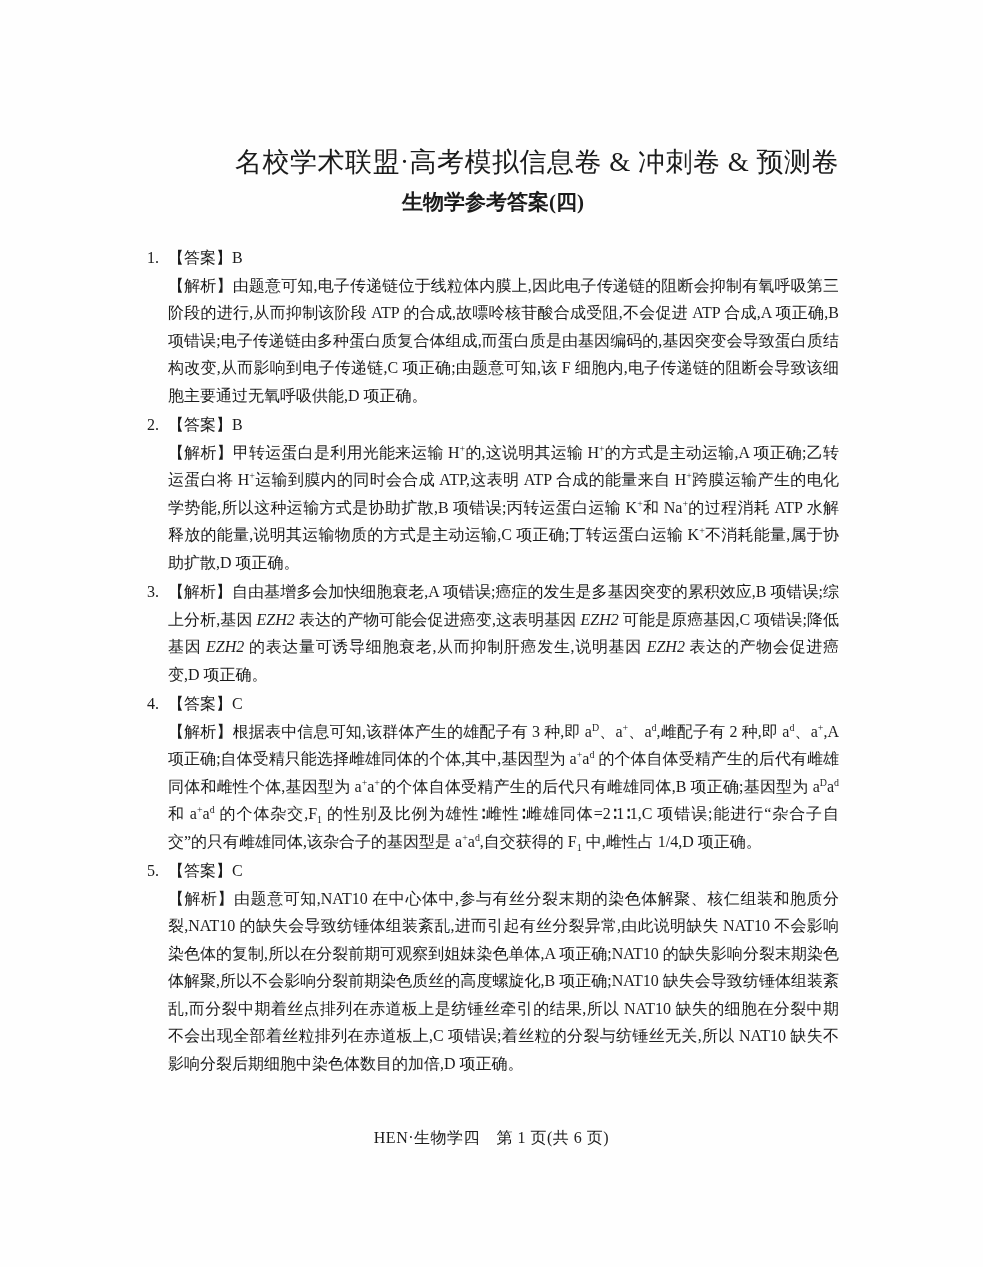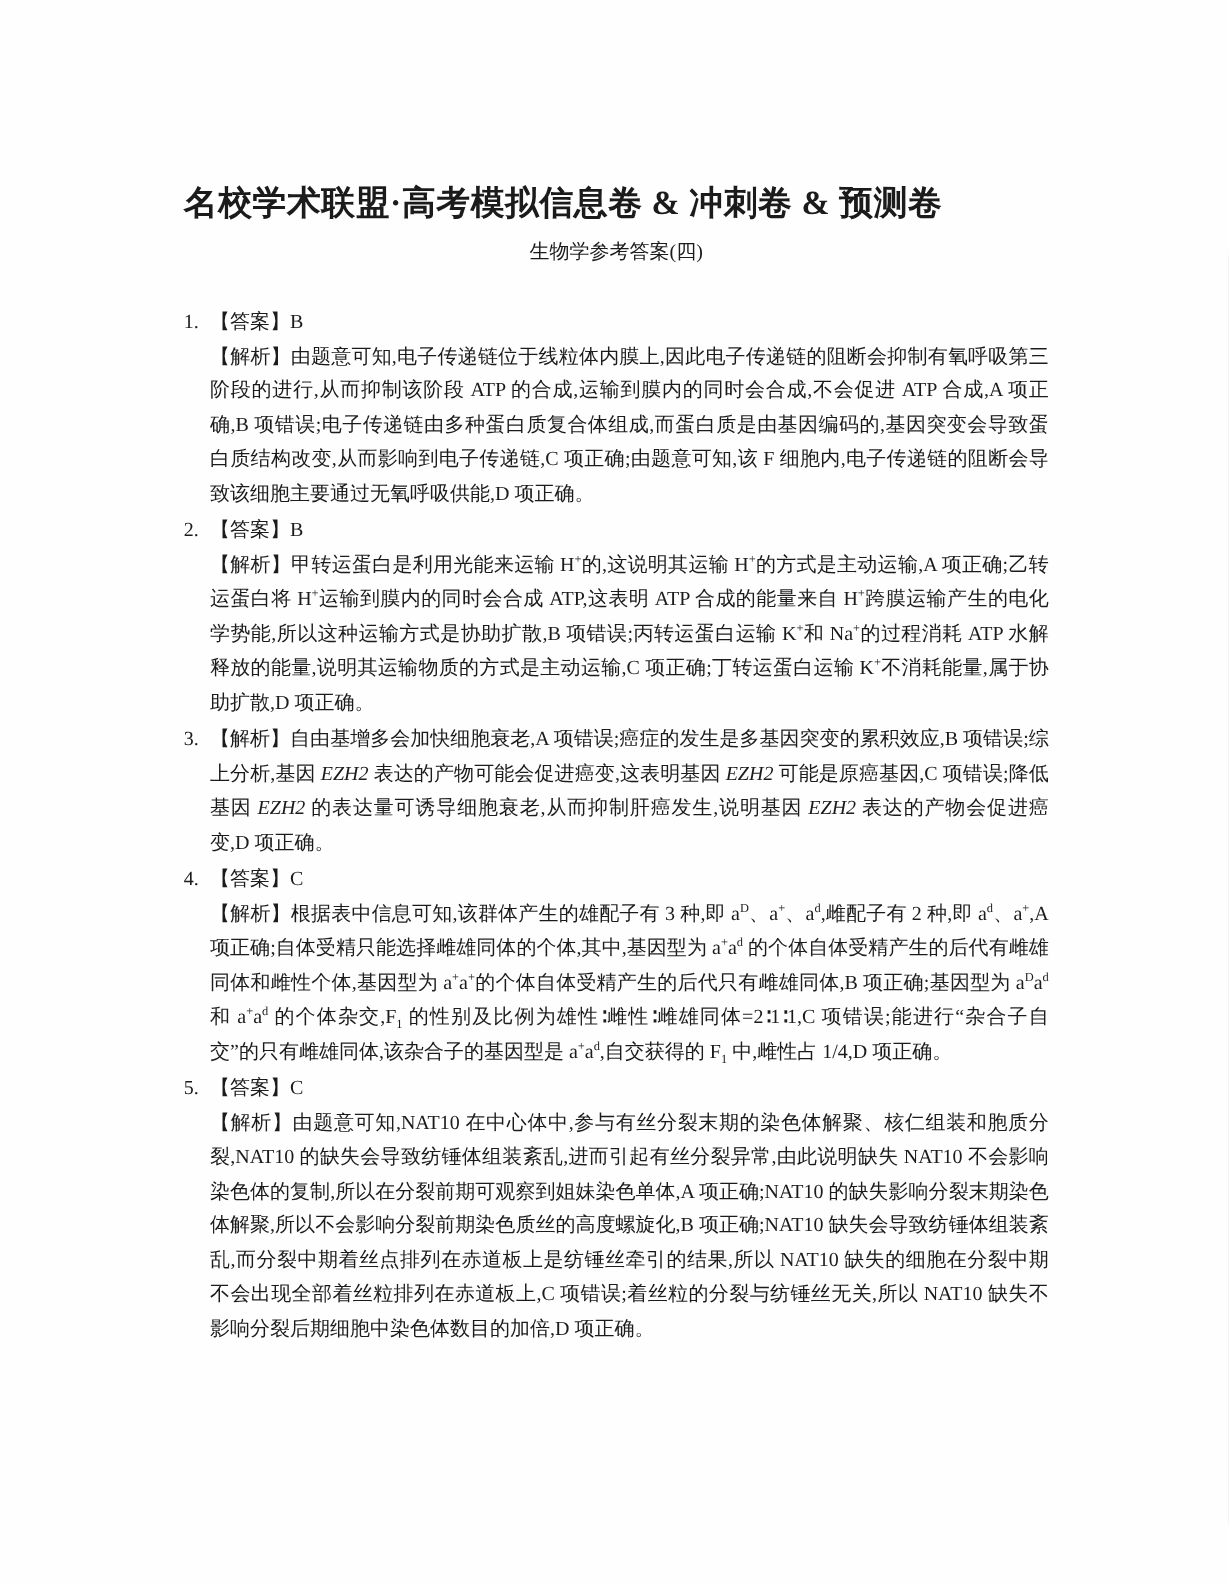--- a/index.html
+++ b/index.html
@@ -17,31 +17,31 @@
     color: #1b1b1b;
     font-family: "Liberation Serif", "DejaVu Serif", serif;
   }
   .content {
     position: absolute;
     left: 147px;
     top: 146px;
     width: 692px;
   }
   .doc-title {
-    text-align: left;
+    text-align: right;
     font-size: 27px;
-    font-weight: 700;
+    font-weight: 400;
     letter-spacing: 0.5px;
     line-height: 32px;
     white-space: nowrap;
   }
   .doc-subtitle {
     text-align: center;
-    font-size: 16px;
-    font-weight: 400;
+    font-size: 21px;
+    font-weight: 700;
     line-height: 28px;
     margin-top: 10px;
   }
   .answers {
     margin-top: 28px;
     font-size: 16px;
     line-height: 27.5px;
   }
   .answer-block {
     position: relative;
@@ -77,21 +77,21 @@
   <div class="content">
 
     <div class="doc-title">名校学术联盟·高考模拟信息卷 &amp; 冲刺卷 &amp; 预测卷</div>
     <div class="doc-subtitle">生物学参考答案(四)</div>
 
     <div class="answers">
 
       <div class="answer-block">
         <span class="answer-number">1.</span>
         <div class="answer-label">【答案】B</div>
-        <div class="analysis"><span>【解析】由题意可知,电子传递链位于线粒体内膜上,因此电子传递链的阻断会抑制有氧呼吸第三阶段的进行,从而抑制该阶段 ATP 的合成,运输到膜内的同时会合成,不会促进 ATP 合成,A 项正确,B 项错误;电子传递链由多种蛋白质复合体组成,而蛋白质是由基因编码的,基因突变会导致蛋白质结构改变,从而影响到电子传递链,C 项正确;由题意可知,该 F 细胞内,电子传递链的阻断会导致该细胞主要通过无氧呼吸供能,D 项正确。</span></div>
+        <div class="analysis"><span>【解析】由题意可知,电子传递链位于线粒体内膜上,因此电子传递链的阻断会抑制有氧呼吸第三阶段的进行,从而抑制该阶段 ATP 的合成,故嘌呤核苷酸合成受阻,不会促进 ATP 合成,A 项正确,B 项错误;电子传递链由多种蛋白质复合体组成,而蛋白质是由基因编码的,基因突变会导致蛋白质结构改变,从而影响到电子传递链,C 项正确;由题意可知,该 F 细胞内,电子传递链的阻断会导致该细胞主要通过无氧呼吸供能,D 项正确。</span></div>
       </div>
 
       <div class="answer-block">
         <span class="answer-number">2.</span>
         <div class="answer-label">【答案】B</div>
         <div class="analysis"><span>【解析】甲转运蛋白是利用光能来运输 H</span><sup>+</sup><span>的,这说明其运输 H</span><sup>+</sup><span>的方式是主动运输,A 项正确;乙转运蛋白将 H</span><sup>+</sup><span>运输到膜内的同时会合成 ATP,这表明 ATP 合成的能量来自 H</span><sup>+</sup><span>跨膜运输产生的电化学势能,所以这种运输方式是协助扩散,B 项错误;丙转运蛋白运输 K</span><sup>+</sup><span>和 Na</span><sup>+</sup><span>的过程消耗 ATP 水解释放的能量,说明其运输物质的方式是主动运输,C 项正确;丁转运蛋白运输 K</span><sup>+</sup><span>不消耗能量,属于协助扩散,D 项正确。</span></div>
       </div>
 
       <div class="answer-block">
         <span class="answer-number">3.</span>
@@ -106,13 +106,14 @@
 
       <div class="answer-block">
         <span class="answer-number">5.</span>
         <div class="answer-label">【答案】C</div>
         <div class="analysis"><span>【解析】由题意可知,NAT10 在中心体中,参与有丝分裂末期的染色体解聚、核仁组装和胞质分裂,NAT10 的缺失会导致纺锤体组装紊乱,进而引起有丝分裂异常,由此说明缺失 NAT10 不会影响染色体的复制,所以在分裂前期可观察到姐妹染色单体,A 项正确;NAT10 的缺失影响分裂末期染色体解聚,所以不会影响分裂前期染色质丝的高度螺旋化,B 项正确;NAT10 缺失会导致纺锤体组装紊乱,而分裂中期着丝点排列在赤道板上是纺锤丝牵引的结果,所以 NAT10 缺失的细胞在分裂中期不会出现全部着丝粒排列在赤道板上,C 项错误;着丝粒的分裂与纺锤丝无关,所以 NAT10 缺失不影响分裂后期细胞中染色体数目的加倍,D 项正确。</span></div>
       </div>
 
     </div>
   </div>
 
+  <div class="page-footer">HEN·生物学四　第 1 页(共 6 页)</div>
 </div>
 
 </body></html>

